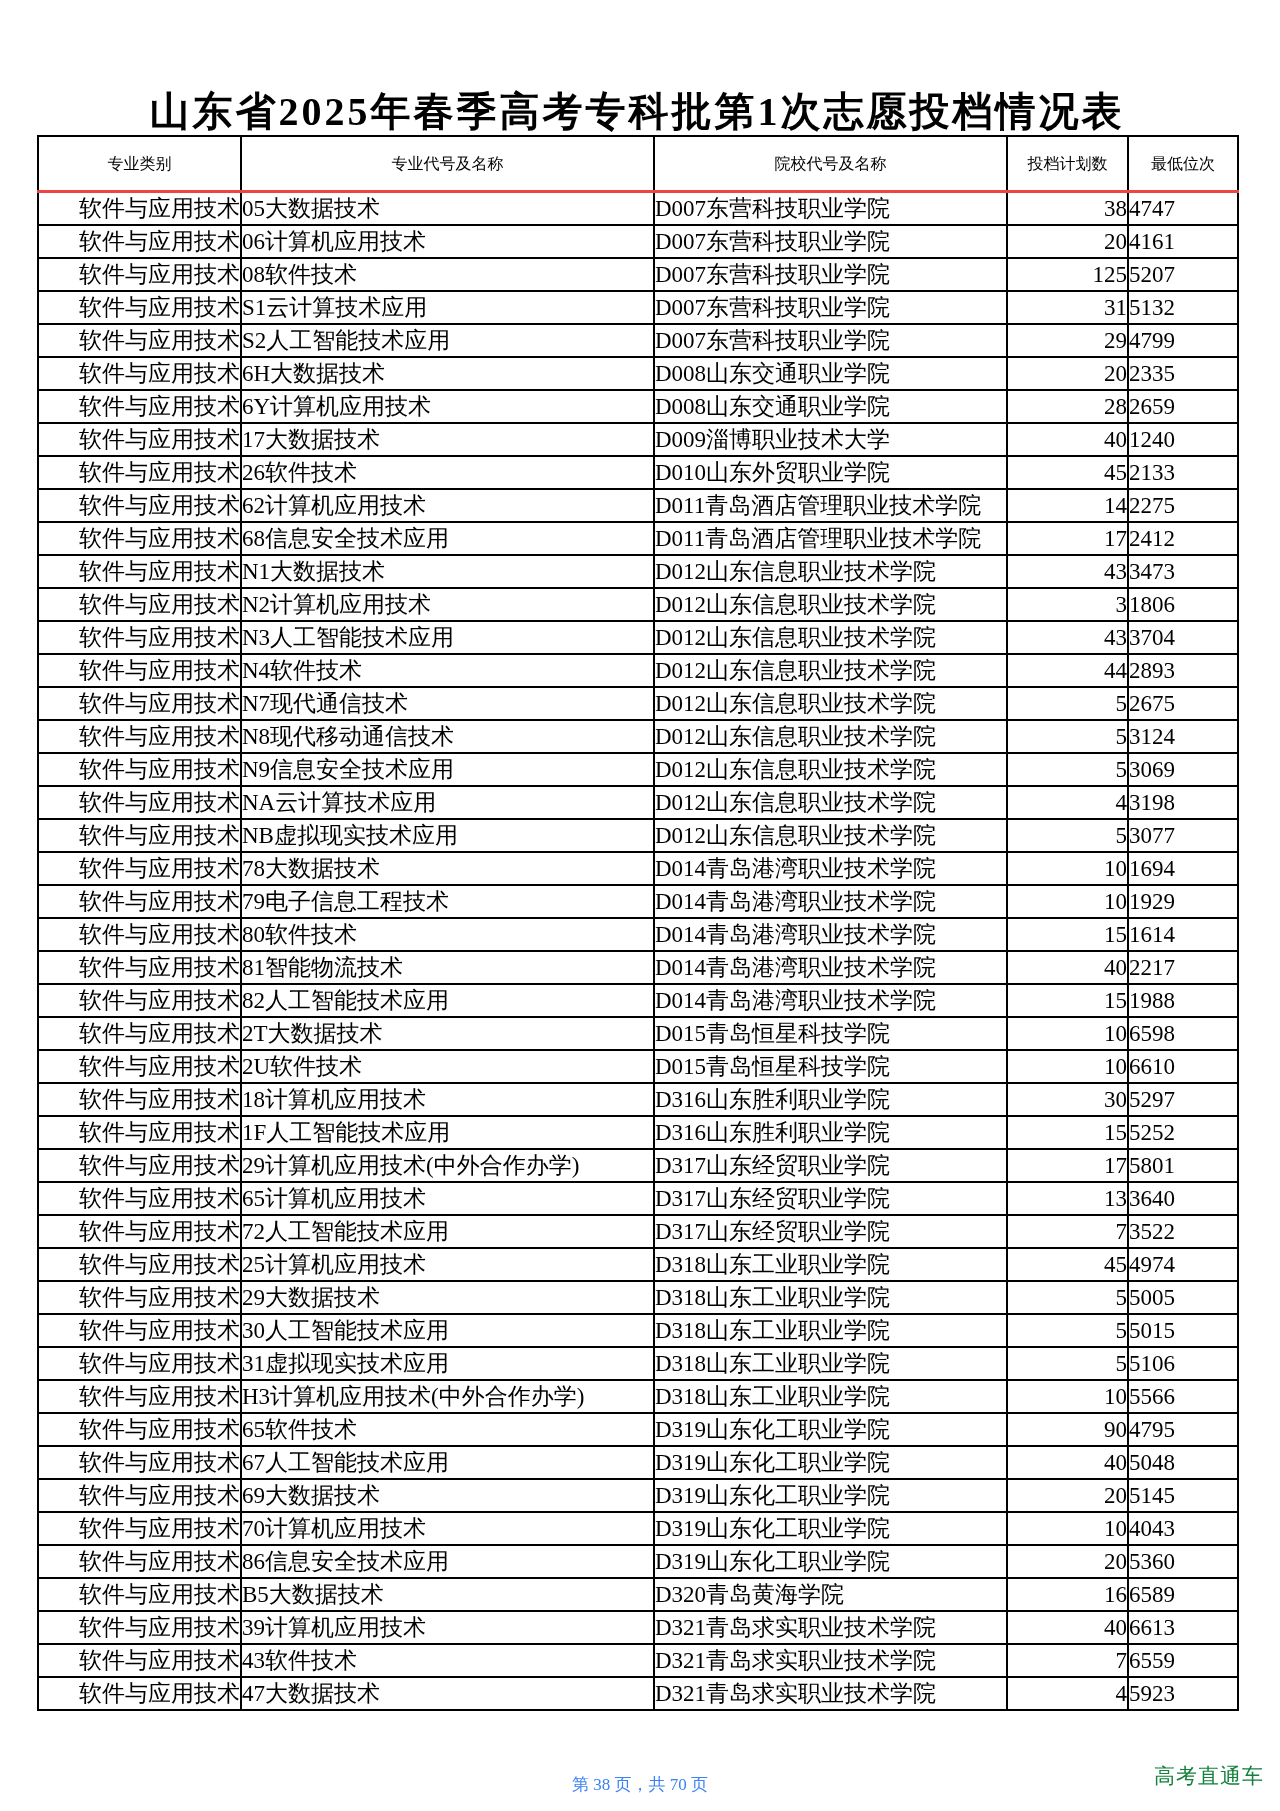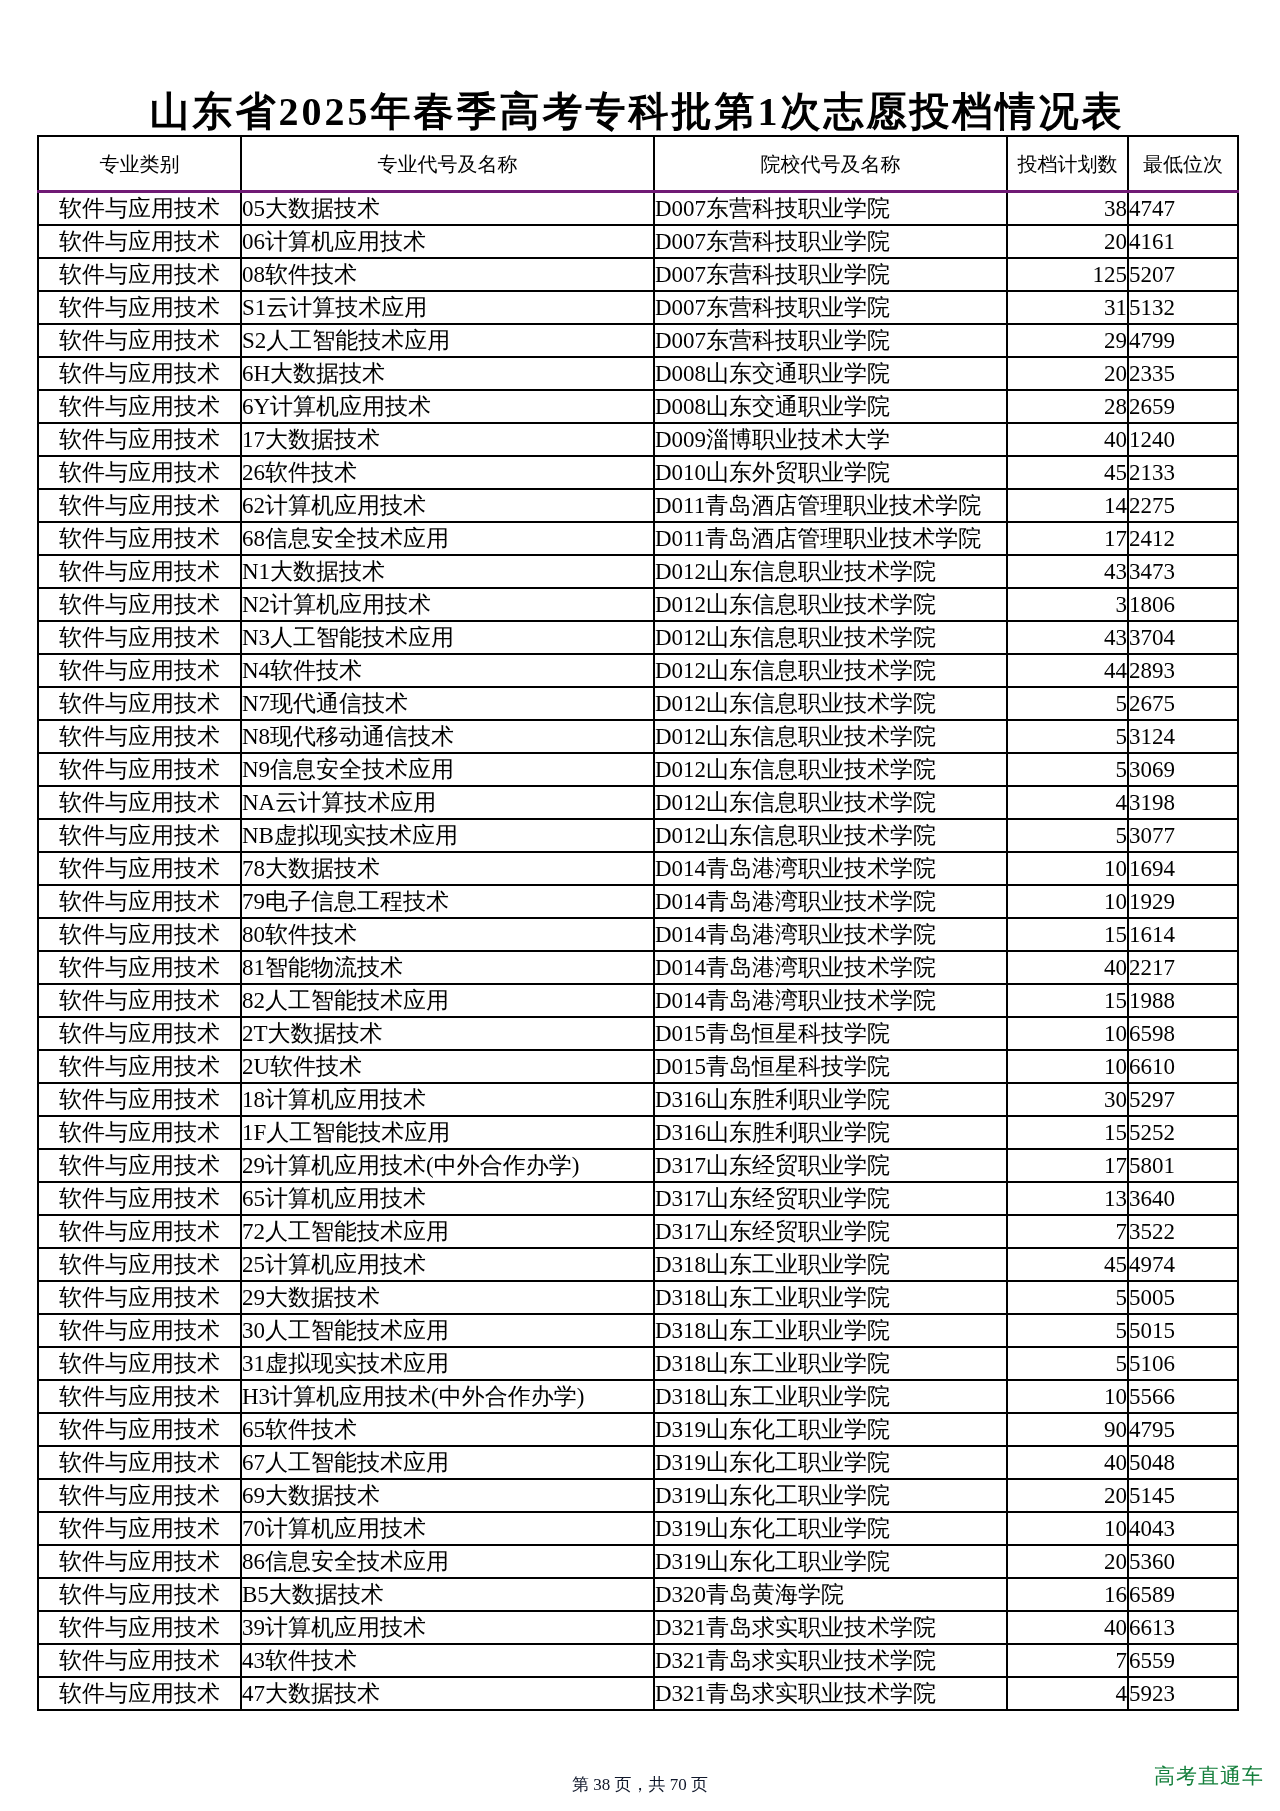--- a/index.html
+++ b/index.html
@@ -22,33 +22,33 @@
     font-size:23px;
   }
   table.report th, table.report td {
     border:2px solid #000;
     overflow:hidden; white-space:nowrap;
     vertical-align:middle;
     padding:0;
   }
   table.report thead th {
     height:53px;
-    font-weight:normal; font-size:20px;
+    font-weight:normal; font-size:16px;
     text-align:center; line-height:26px;
-    border-bottom:3px solid #701a75;
+    border-bottom:3px solid #ef4444;
   }
   table.report tbody td { height:30.6px; }
-  td.c0 { text-align:center; }
+  td.c0 { text-align:right; }
   td.c1 { text-align:left;  padding-left:5px; }
   td.c2 { text-align:left;  padding-left:5px; }
   td.c3 { text-align:right; padding-right:5px;margin-left:27px; }
   td.c4 { padding-right:5px; }
   .page-info {
     position:absolute; top:1773px; left:0; width:1280px;
-    text-align:center; font-size:17px; color:#0f172a;
+    text-align:center; font-size:17px; color:#3b82f6;
   }
   .watermark {
     position:absolute; top:1762px; right:16px;
     font-size:21px; color:#15803d; letter-spacing:1px;
   }
 </style>
 </head>
 <body>
 
 <div class="page">

